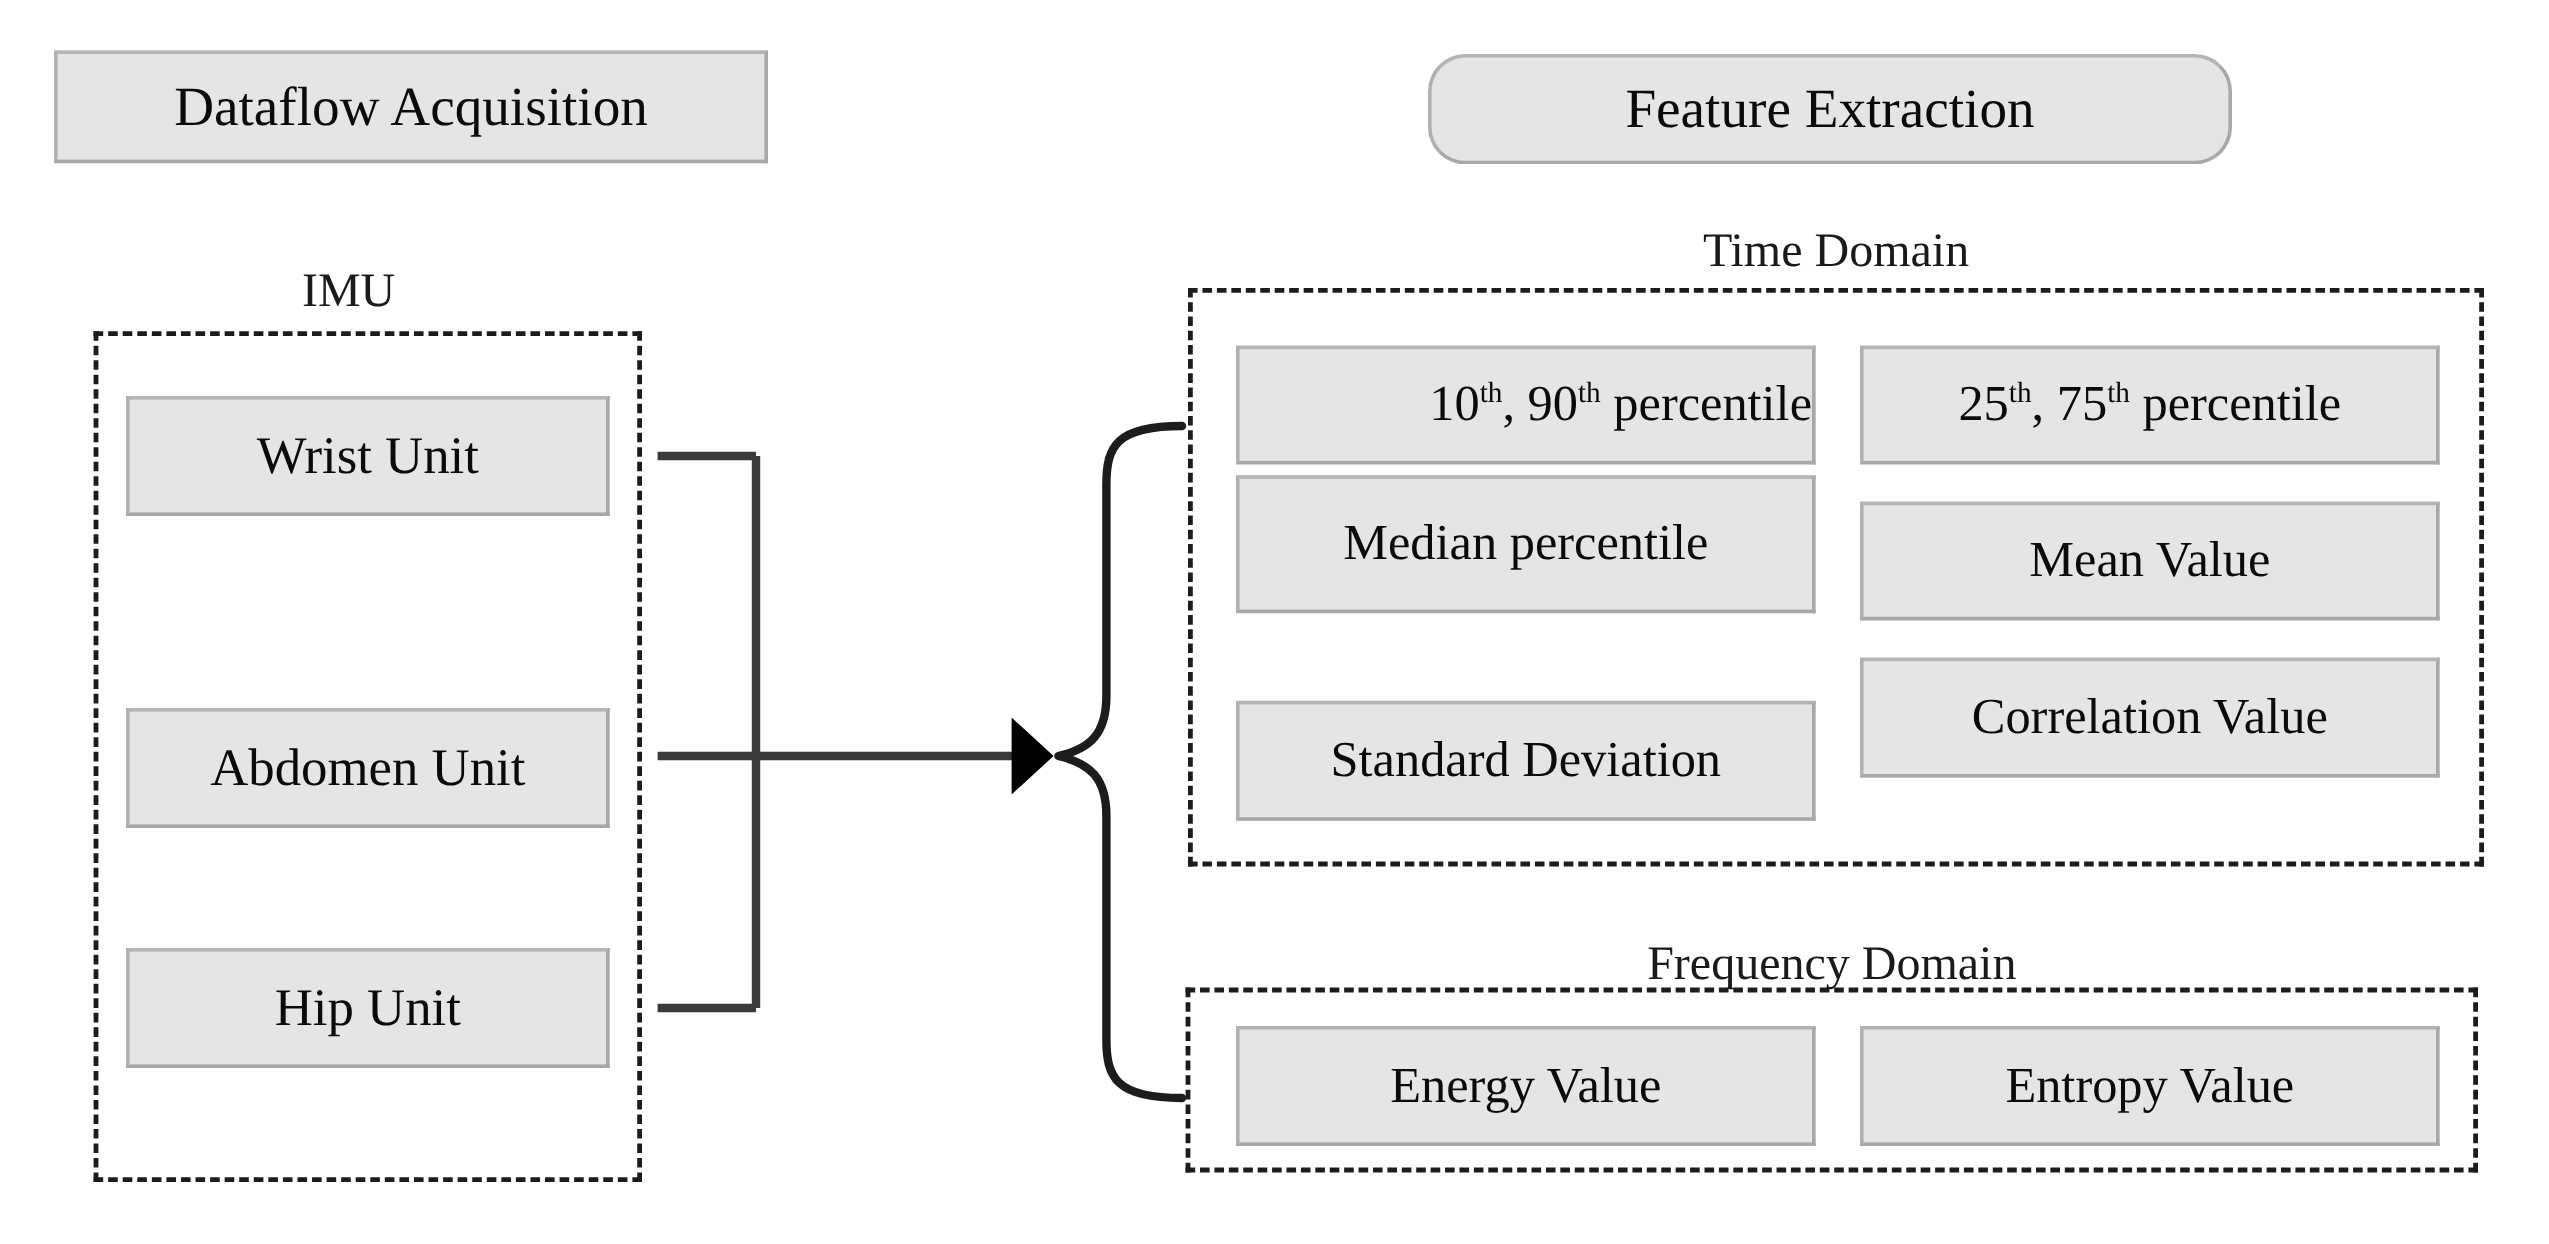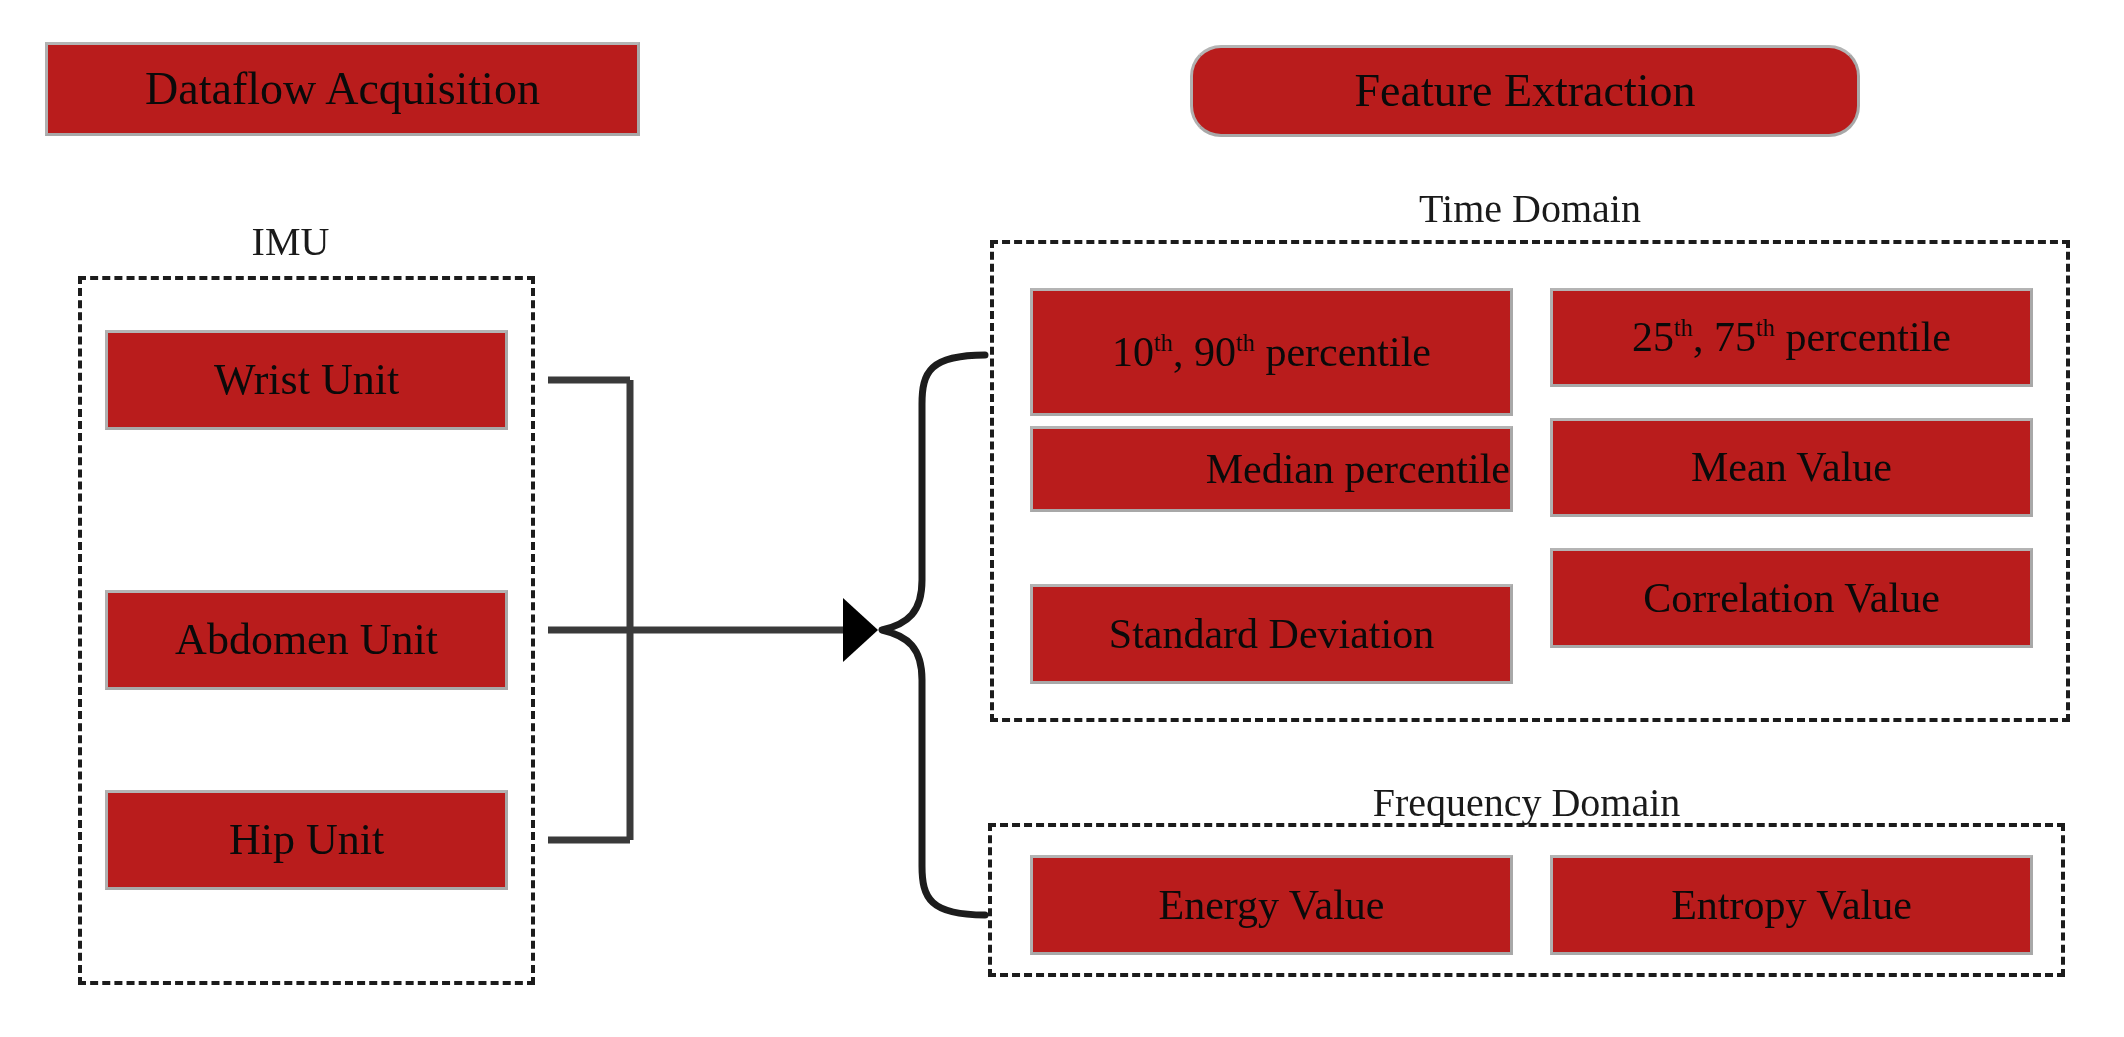--- a/index.html
+++ b/index.html
@@ -14,21 +14,21 @@
     background: #ffffff;
     font-family: "Liberation Serif", "DejaVu Serif", serif;
     color: #0a0a0a;
     overflow: hidden;
   }
 
   
   .solid-box {
     position: absolute;
     box-sizing: border-box;
-    background: #b91c1c;
+    background: #e5e5e5;
     border: 3px solid #a8a8a8;
     border-top-color: #b4b4b4;
     border-left-color: #b0b0b0;
     display: flex;
     align-items: center;
     justify-content: center;
     text-align: center;
     line-height: 1.05;
     white-space: nowrap;
   }
@@ -97,29 +97,29 @@
   </div>
 
   <div class="solid-box title-box" style="left:1190px; top:45px; width:670px; height:92px;border-radius:31px;">
     <span>Feature Extraction</span>
   </div>
 
   <div class="group-caption" style="left:990px; top:185px; width:1080px;">Time Domain</div>
 
   <div class="dashed-group" style="left:990px; top:240px; width:1080px; height:482px;"></div>
 
-  <div class="solid-box feat-box" style="left:1030px; top:288px; width:483px; height:128px;">
+  <div class="solid-box feat-box" style="left:1030px; top:288px; width:483px; height:99px;justify-content:flex-end;">
     <span><span>10</span><span class="sup">th</span><span>, 90</span><span class="sup">th</span><span> percentile</span></span>
   </div>
 
   <div class="solid-box feat-box" style="left:1550px; top:288px; width:483px; height:99px;">
     <span><span>25</span><span class="sup">th</span><span>, 75</span><span class="sup">th</span><span> percentile</span></span>
   </div>
 
-  <div class="solid-box feat-box" style="left:1030px; top:426px; width:483px; height:86px;justify-content:flex-end;">
+  <div class="solid-box feat-box" style="left:1030px; top:396px; width:483px; height:115px;">
     <span>Median percentile</span>
   </div>
 
   <div class="solid-box feat-box" style="left:1550px; top:418px; width:483px; height:99px;">
     <span>Mean Value</span>
   </div>
 
   <div class="solid-box feat-box" style="left:1030px; top:548px; width:483px; height:100px;margin-top:36px;">
     <span>Standard Deviation</span>
   </div>

